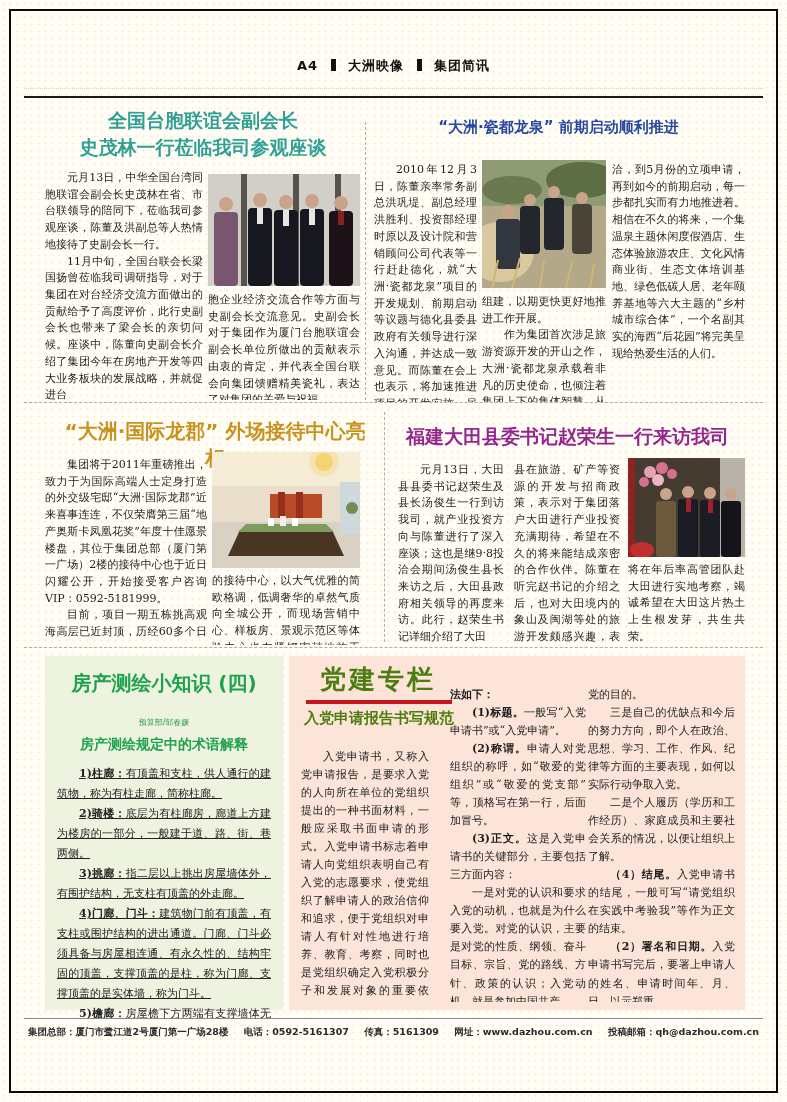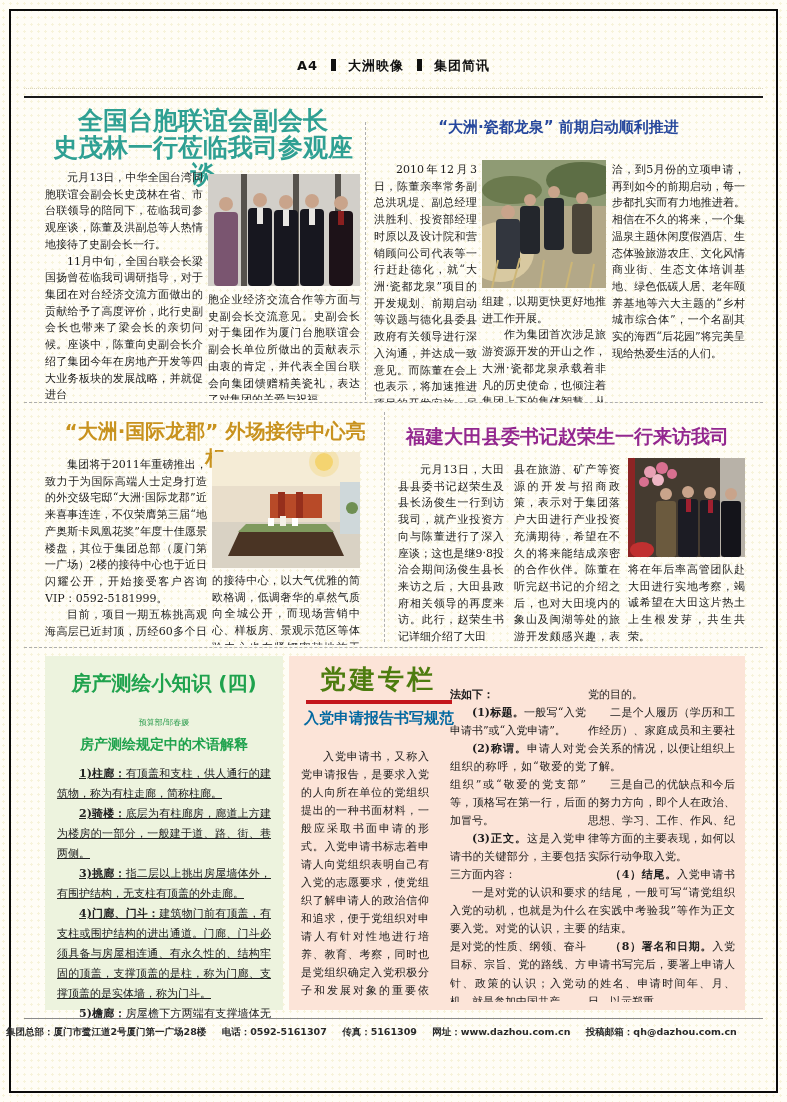--- a/index.html
+++ b/index.html
@@ -30,47 +30,47 @@
   .pbox{background:#fce4d8;}
   .kb-title{text-align:center;font-weight:bold;font-size:20px;color:#1fa24d;}
   .kb-byline{text-align:center;font-size:8px;color:#2f9e50;}
   .kb-head{text-align:center;font-weight:bold;font-size:14px;color:#1fa24d;font-family:"DejaVu Serif",serif;}
   .kb-body{font-family:"DejaVu Serif",serif;font-size:11px;line-height:1.82;color:#222;
            text-align:justify;overflow:hidden;text-decoration:underline;}
   .kb-body p{margin:0;text-indent:2em;}
   .kb-body b{font-weight:bold;}
   .pb-title{text-align:center;font-weight:bold;font-size:26px;color:#4d7c0f;letter-spacing:3px;}
   .pb-bar{background:#c4161c;height:4px;}
-  .pb-sub{text-align:center;font-weight:bold;font-size:15px;color:#0369a1;font-family:"DejaVu Serif",serif;}
+  .pb-sub{text-align:center;font-weight:bold;font-size:15px;color:#4d7c0f;font-family:"DejaVu Serif",serif;}
   .pb-col{font-family:"DejaVu Serif",serif;font-size:11px;line-height:1.64;color:#1c1c1c;
           text-align:justify;overflow:hidden;}
   .pb-col p{margin:0;}
   .pb-col b{font-weight:bold;margin-top:38px;}
   
   .f-rule{top:1018px;left:24px;right:24px;border-top:1px solid #8a8a8a;}
-  .ftr{top:1026px;left:0;width:100%;text-align:left;font-size:9.5px;font-weight:bold;color:#2a2a2a;}
+  .ftr{top:1026px;left:0;width:100%;text-align:center;font-size:9.5px;font-weight:bold;color:#2a2a2a;}
   .ftr span{margin:0 6px;}
 </style>
 </head>
 <body>
 
 <div class="page">
   <div class="frame"></div>
 
   <div class="abs hdr">
     <span>A4</span>
     <span class="bar"></span>
     <span>大洲映像</span>
     <span class="bar"></span>
     <span>集团简讯</span>
   </div>
   <div class="abs rule-dot"></div>
   <div class="abs rule-solid"></div>
 
-  <div class="abs atitle" style="left:45px;top:107px;width:316px;font-size:25px;line-height:27px;color:#2fa093;">
+  <div class="abs atitle" style="left:45px;top:107px;width:316px;font-size:19px;line-height:27px;color:#2fa093;">
     <div>全国台胞联谊会副会长</div>
     <div>史茂林一行莅临我司参观座谈</div>
   </div>
   <div class="abs body-txt" style="left:45px;top:170px;width:158px;height:230px;">
     <p class="ind">元月13日，中华全国台湾同胞联谊会副会长史茂林在省、市台联领导的陪同下，莅临我司参观座谈，陈董及洪副总等人热情地接待了史副会长一行。</p>
     <p class="ind">11月中旬，全国台联会长梁国扬曾莅临我司调研指导，对于集团在对台经济交流方面做出的贡献给予了高度评价，此行史副会长也带来了梁会长的亲切问候。座谈中，陈董向史副会长介绍了集团今年在房地产开发等四大业务板块的发展战略，并就促进台</p>
   </div>
   <div class="abs photo" style="left:208px;top:174px;width:152px;height:112px;">
     <svg width="152" height="112" viewBox="0 0 152 112">
       <rect width="152" height="112" fill="#d2cfc9"></rect>
@@ -240,24 +240,24 @@
     </div>
     <div class="abs pb-col" style="left:161px;top:30px;width:136px;height:316px;">
       <p><b>法如下：</b></p>
       <p class="ind"><b>(1)标题。</b><span>一般写“入党申请书”或“入党申请”。</span></p>
       <p class="ind"><b>(2)称谓。</b><span>申请人对党组织的称呼，如“敬爱的党组织”或“敬爱的党支部”等，顶格写在第一行，后面加冒号。</span></p>
       <p class="ind"><b>(3)正文。</b><span>这是入党申请书的关键部分，主要包括三方面内容：</span></p>
       <p class="ind">一是对党的认识和要求入党的动机，也就是为什么要入党。对党的认识，主要是对党的性质、纲领、奋斗目标、宗旨、党的路线、方针、政策的认识；入党动机，就是参加中国共产</p>
     </div>
     <div class="abs pb-col" style="left:299px;top:30px;width:147px;height:316px;">
       <p>党的目的。</p>
+      <p class="ind">三是自己的优缺点和今后的努力方向，即个人在政治、思想、学习、工作、作风、纪律等方面的主要表现，如何以实际行动争取入党。</p>
       <p class="ind">二是个人履历（学历和工作经历）、家庭成员和主要社会关系的情况，以便让组织上了解。</p>
-      <p class="ind">三是自己的优缺点和今后的努力方向，即个人在政治、思想、学习、工作、作风、纪律等方面的主要表现，如何以实际行动争取入党。</p>
       <p class="ind"><b>（4）结尾。</b><span>入党申请书的结尾，一般可写“请党组织在实践中考验我”等作为正文的结束。</span></p>
-      <p class="ind"><b>（8）署名和日期。</b><span>入党申请书写完后，要署上申请人的姓名、申请时间年、月、日，以示郑重。</span></p>
+      <p class="ind"><b>（2）署名和日期。</b><span>入党申请书写完后，要署上申请人的姓名、申请时间年、月、日，以示郑重。</span></p>
     </div>
   </div>
 
   <div class="abs f-rule"></div>
   <div class="abs ftr">
     <span>集团总部：厦门市鹭江道2号厦门第一广场28楼</span>
     <span>电话：0592-5161307</span>
     <span>传真：5161309</span>
     <span>网址：www.dazhou.com.cn</span>
     <span>投稿邮箱：qh@dazhou.com.cn</span>

